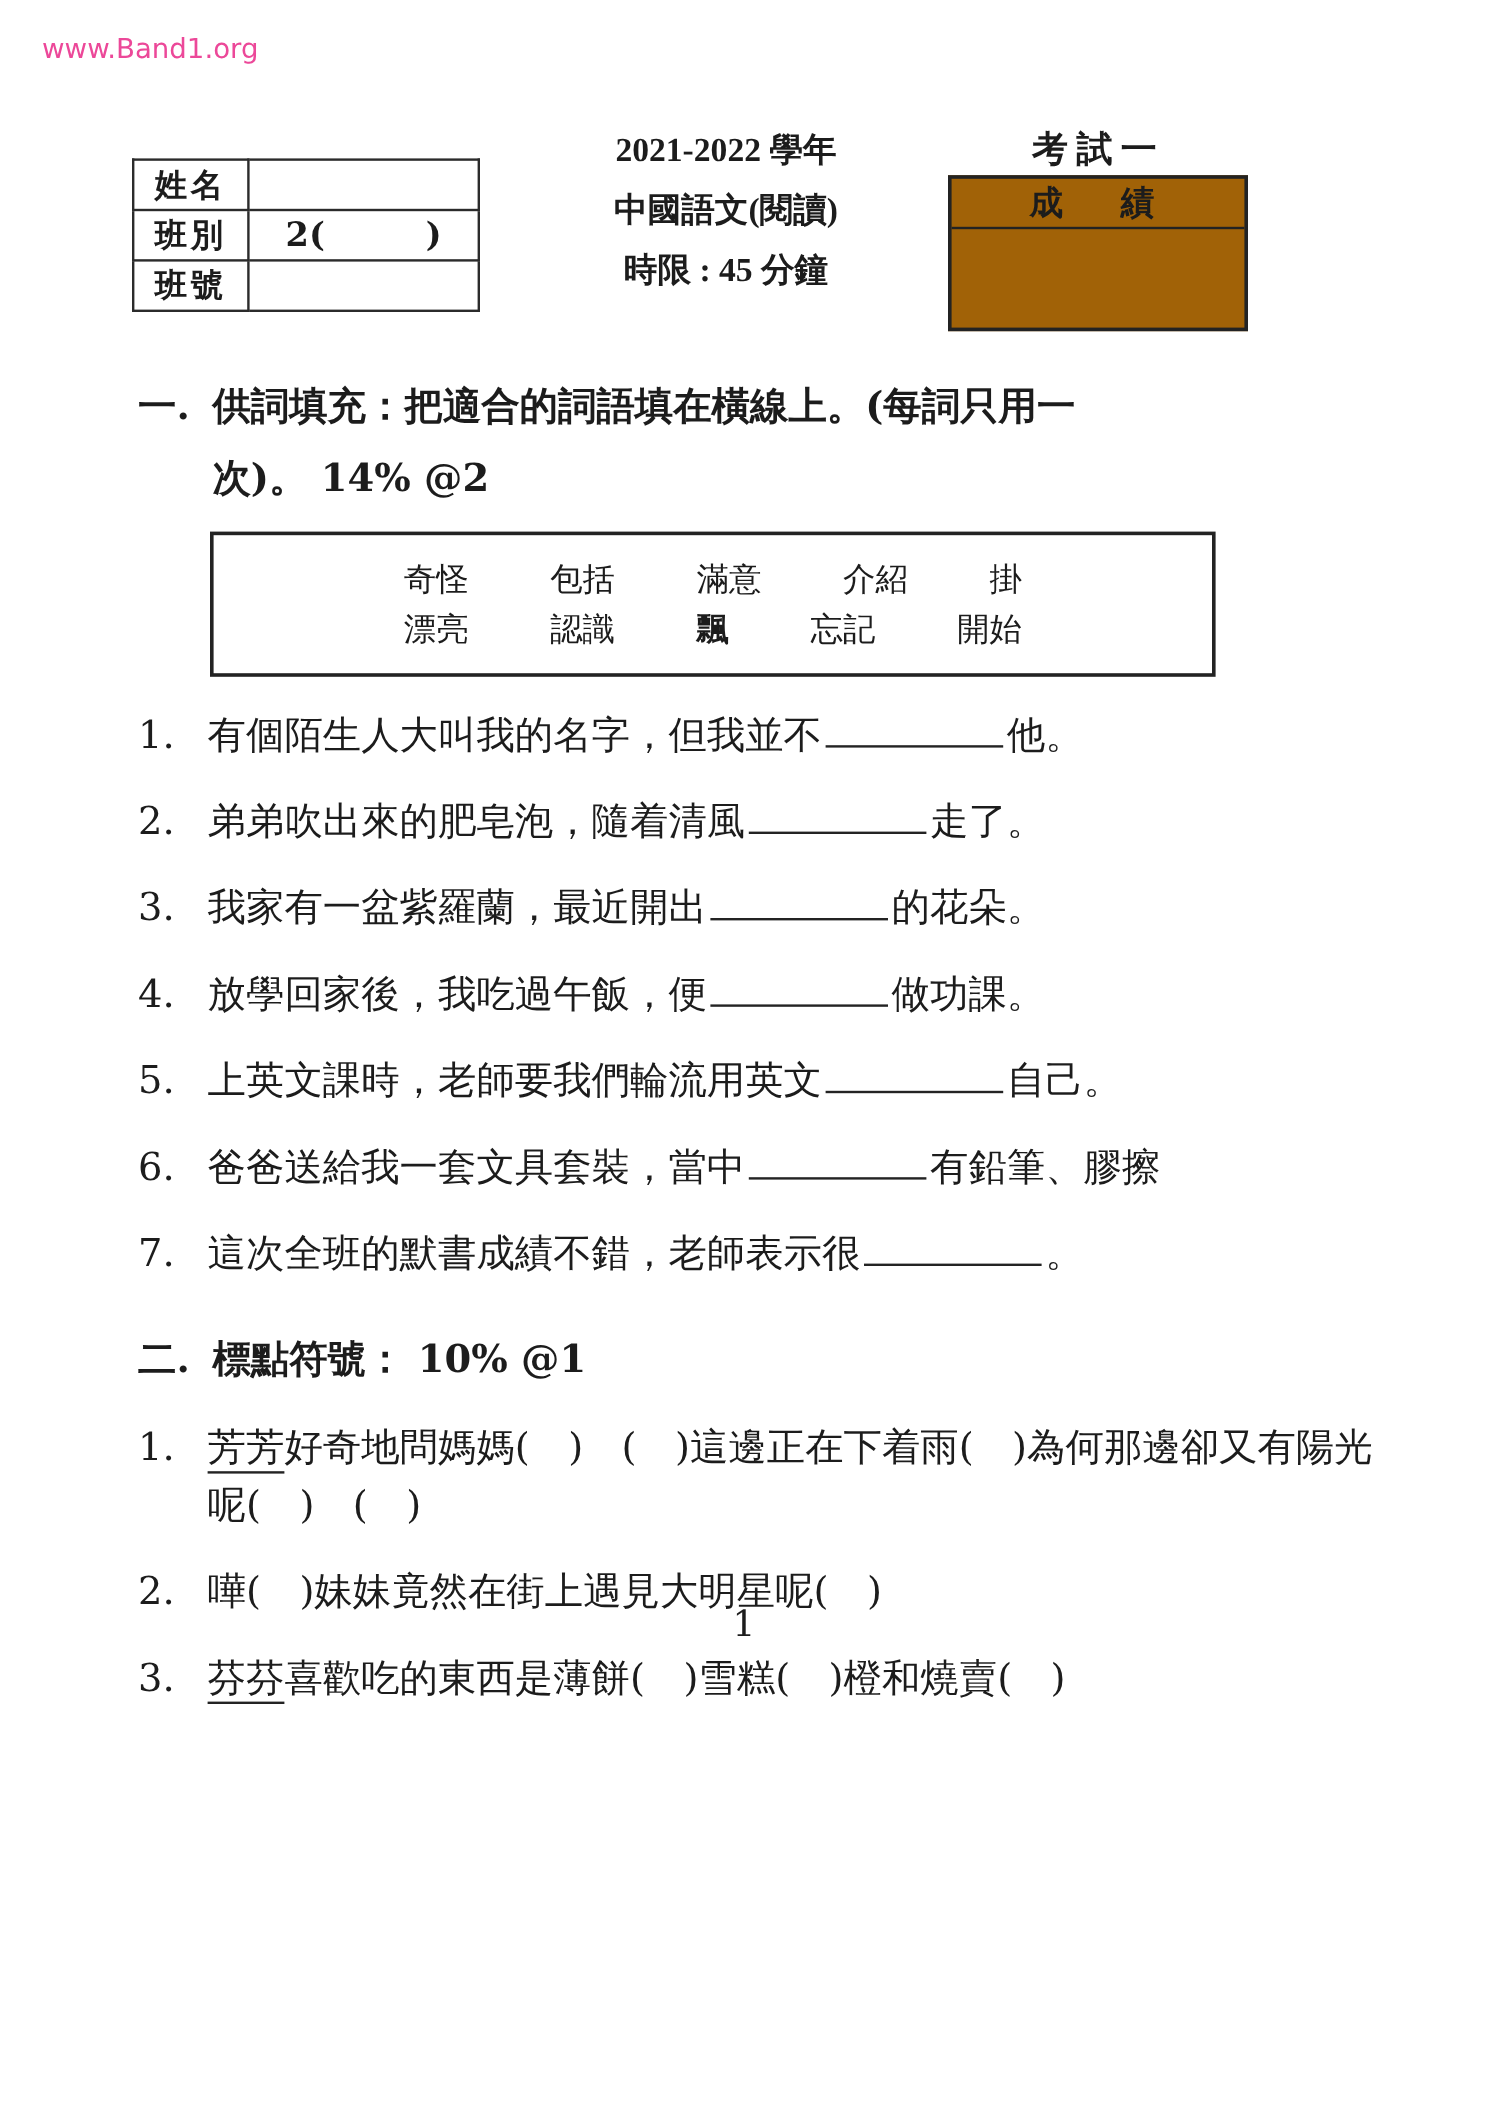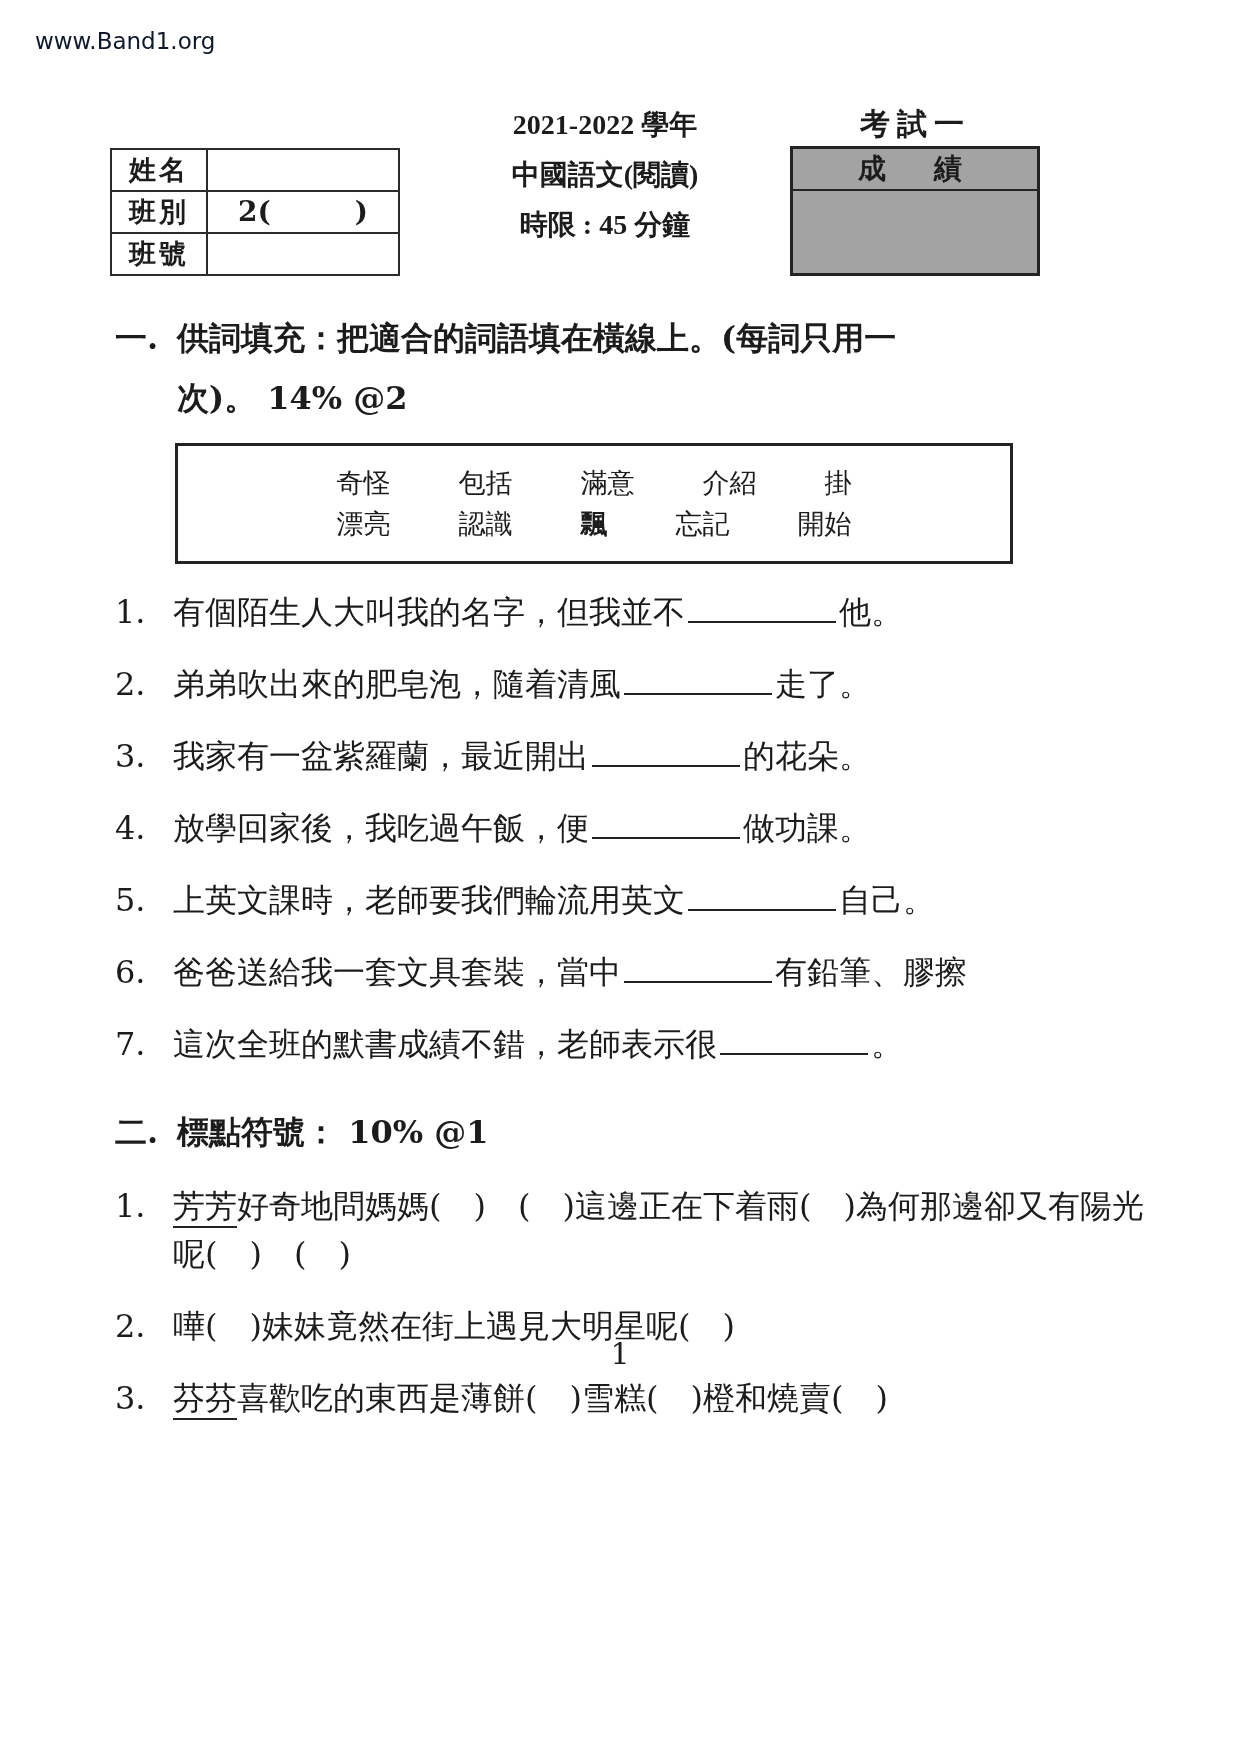--- a/index.html
+++ b/index.html
@@ -8,41 +8,41 @@
     font-family:"DejaVu Serif","Liberation Serif",serif;
     color:#1c1c1c;
   }
   .page {
     position:relative; width:1240px; height:1754px;
     background:#ffffff; overflow:hidden; margin:0 auto;
   }
   .watermark {
     position:absolute; top:28px; left:35px;
     font-family:"DejaVu Sans","Liberation Sans",sans-serif;
-    font-size:23px; color:#0f172a;
+    font-size:23px; color:#ec4899;
   }
   
   .header { position:absolute; top:0; left:0; width:100%; height:300px; }
-  .student-table { position:absolute; left:110px; top:148px; border-collapse:collapse;padding-left:16px; }
+  .student-table { position:absolute; left:110px; top:132px; border-collapse:collapse;padding-left:16px; }
   .student-table td { border:2px solid #2b2b2b; height:42px; font-size:27px; }
   .student-table td.lbl { width:96px; text-align:center; font-weight:bold; letter-spacing:3px; }
   .student-table td.val { width:192px; text-align:center; font-weight:bold; font-size:28px; }
   .exam-info {
     position:absolute; left:420px; top:106px; width:370px;
     font-size:28px; font-weight:bold;
   }
   .ei-line { margin-bottom:12px; white-space:nowrap; }
   .ei-line.center { text-align:center;font-family:Liberation Serif, serif; }
   .score-title {
     position:absolute; left:860px; top:104px;
     font-size:30px; font-weight:bold; letter-spacing:7px;
   }
   .score-box {
     position:absolute; left:790px; top:146px; width:250px; height:130px;
-    border:3px solid #232323; background:#a3a3a3;
+    border:3px solid #232323; background:#a16207;
   }
   .score-label {
     height:42px; border-bottom:2px solid #232323;
     text-align:center; line-height:40px;
     font-size:28px; font-weight:bold; letter-spacing:10px;
   }
   .score-empty { height:84px; }
   
   .content {
     position:absolute; top:300px; left:0; width:100%;

